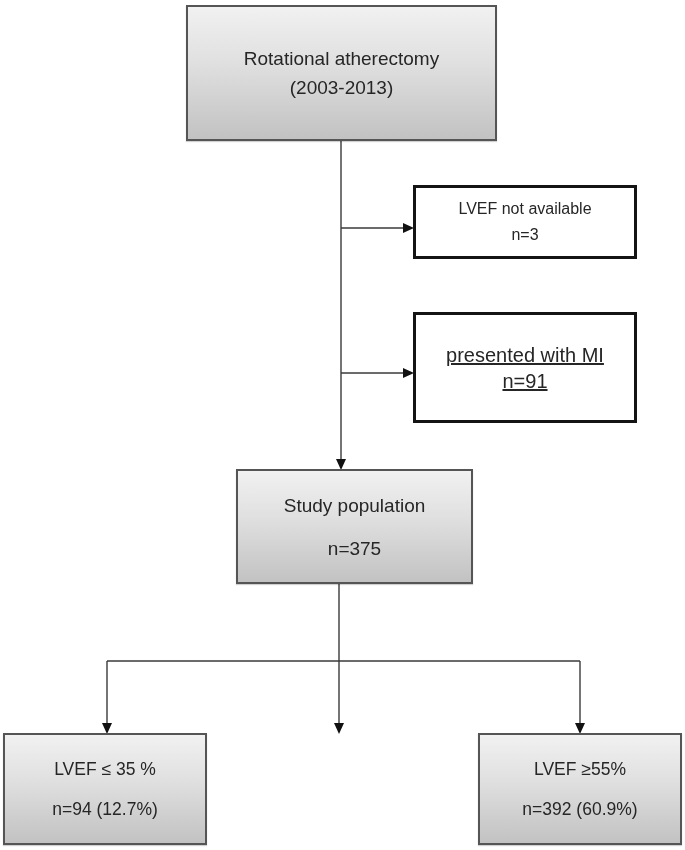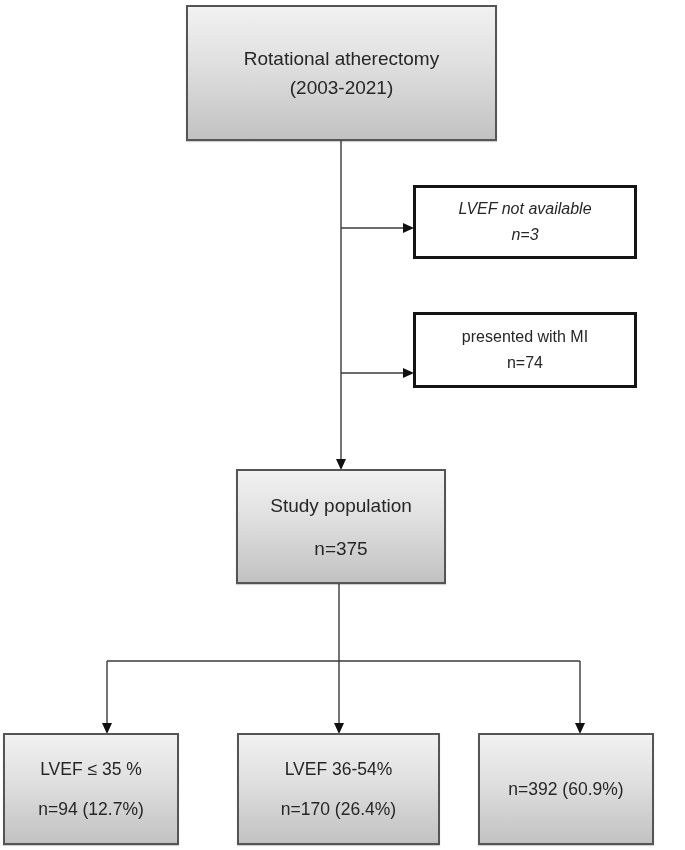--- a/index.html
+++ b/index.html
@@ -38,32 +38,32 @@
   .plain {
     background: #ffffff;
     border: 3px solid #141414;
   }
   .node-top {
     left: 186px; top: 5px; width: 311px; height: 136px;
     font-size: 19px; line-height: 29px;
   }
   .node-lvefna {
     left: 413px; top: 185px; width: 224px; height: 74px;
-    font-size: 16px; line-height: 26px; font-style: italic;
+    font-size: 16px; line-height: 26px;
   }
   .node-mi {
-    left: 413px; top: 312px; width: 224px; height: 76px;
-    font-size: 16px; line-height: 26px;
+    left: 413px; top: 312px; width: 224px; height: 111px;
+    font-size: 20px; line-height: 26px; text-decoration: underline;
   }
   .node-study {
-    left: 236px; top: 469px; width: 210px; height: 115px;
+    left: 236px; top: 469px; width: 237px; height: 115px;
     font-size: 19px; line-height: 21px; row-gap: 22px;
   }
   .node-bottom {
-    top: 733px; width: 176px; height: 112px;
+    top: 733px; width: 204px; height: 112px;
     font-size: 17.5px; line-height: 20px; row-gap: 20px;
   }
   .node-b1 { left: 3px; }
   .node-b2 { left: 237px; width: 203px; }
   .node-b3 { left: 478px; }
 </style>
 </head>
 <body>
 
 <div class="figure">
@@ -78,45 +78,42 @@
     <path d="M341,228 H405" marker-end="url(#ah)"></path>
     <path d="M341,373 H405" marker-end="url(#ah)"></path>
     <path d="M339,584 V725" marker-end="url(#ah)"></path>
     <path d="M107,661 H580"></path>
     <path d="M107,661 V725" marker-end="url(#ah)"></path>
     <path d="M580,661 V725" marker-end="url(#ah)"></path>
   </svg>
 
   <div class="node gradient node-top">
     <div class="nline">Rotational atherectomy</div>
-    <div class="nline">(2003-2021)</div>
+    <div class="nline">(2003-2013)</div>
   </div>
 
   <div class="node plain node-lvefna">
     <div class="nline">LVEF not available</div>
     <div class="nline">n=3</div>
   </div>
 
   <div class="node plain node-mi">
     <div class="nline">presented with MI</div>
-    <div class="nline">n=74</div>
+    <div class="nline">n=91</div>
   </div>
 
   <div class="node gradient node-study">
     <div class="nline">Study population</div>
     <div class="nline">n=375</div>
   </div>
 
   <div class="node gradient node-bottom node-b1">
     <div class="nline">LVEF ≤ 35 %</div>
     <div class="nline">n=94 (12.7%)</div>
   </div>
 
-  <div class="node gradient node-bottom node-b2">
-    <div class="nline">LVEF 36-54%</div>
-    <div class="nline">n=170 (26.4%)</div>
-  </div>
 
   <div class="node gradient node-bottom node-b3">
+    <div class="nline">LVEF ≥55%</div>
     <div class="nline">n=392 (60.9%)</div>
   </div>
 
 </div>
 
 </body></html>

